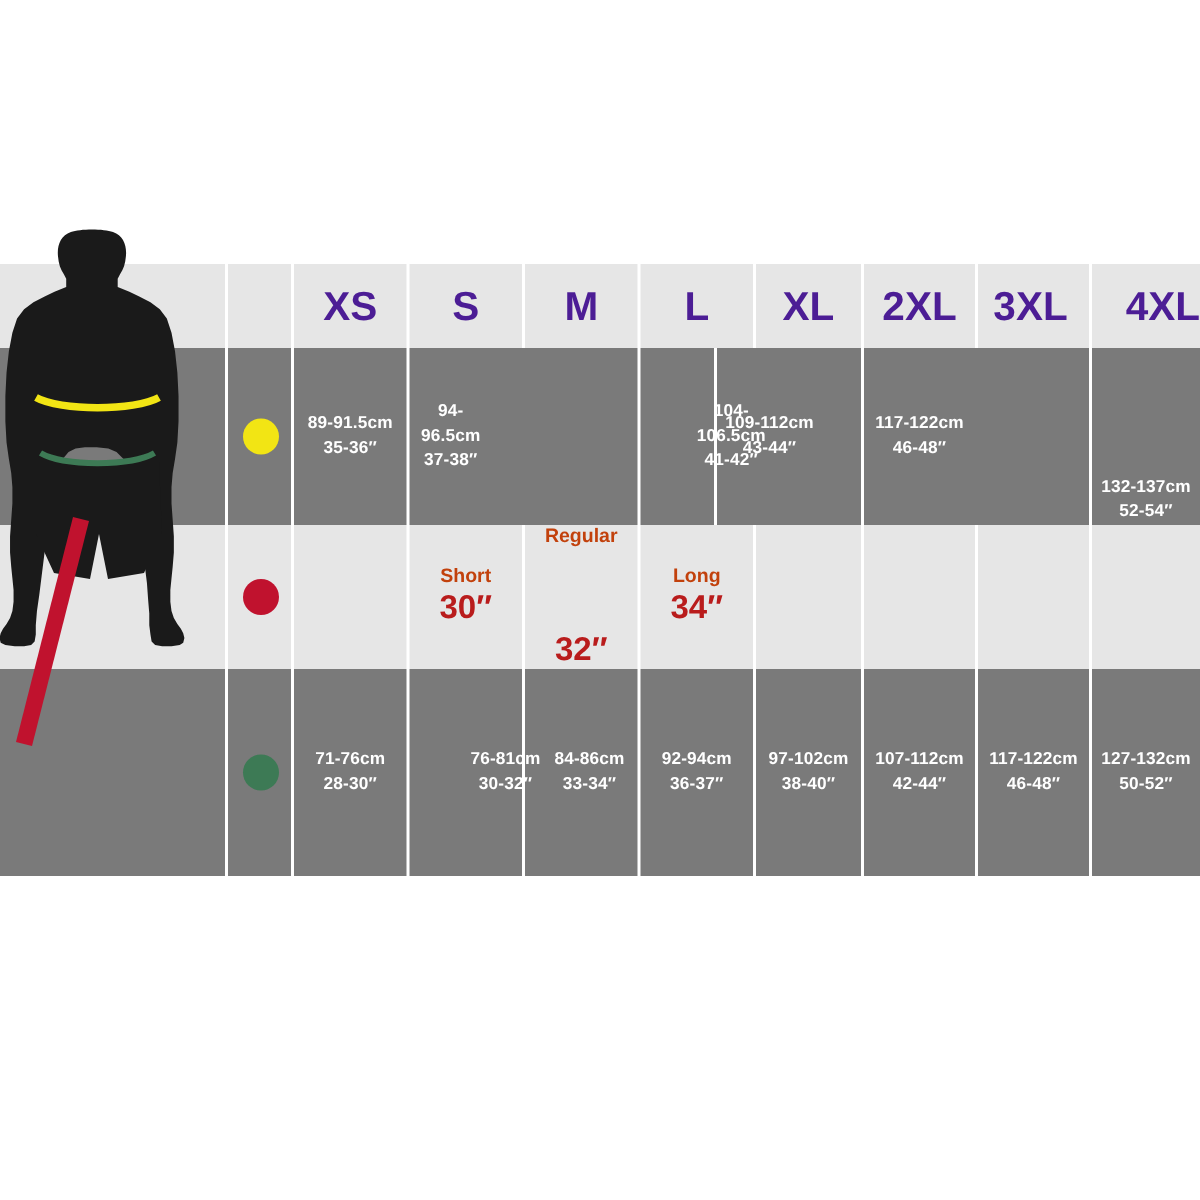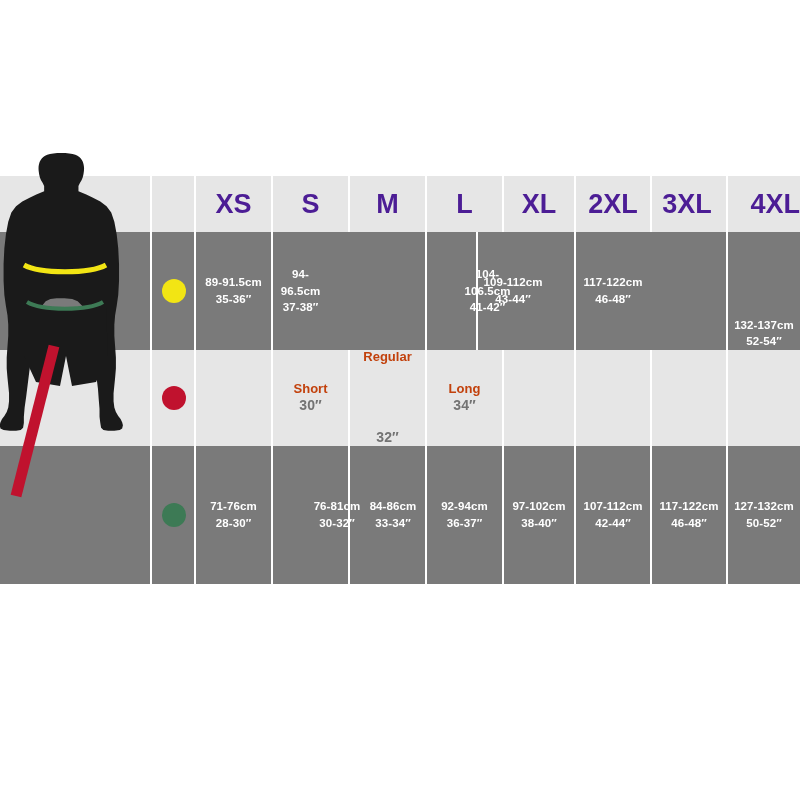--- a/index.html
+++ b/index.html
@@ -66,23 +66,23 @@
     letter-spacing: 0.1px;
   }
 
   .len-word {
     font-size: 13px;
     font-weight: bold;
     color: #c2410c;
     line-height: 1.15;
   }
   .len-num {
-    font-size: 14px;
-    font-weight: bold;
-    color: #737373;
+    font-size: 22px;
+    font-weight: bold;
+    color: #b91c1c;
     line-height: 1.2;
   }
 
   
   .dot-cell {
     position: absolute;
     left: 150px;
     width: 44px;
     top: 0;
     height: 100%;

